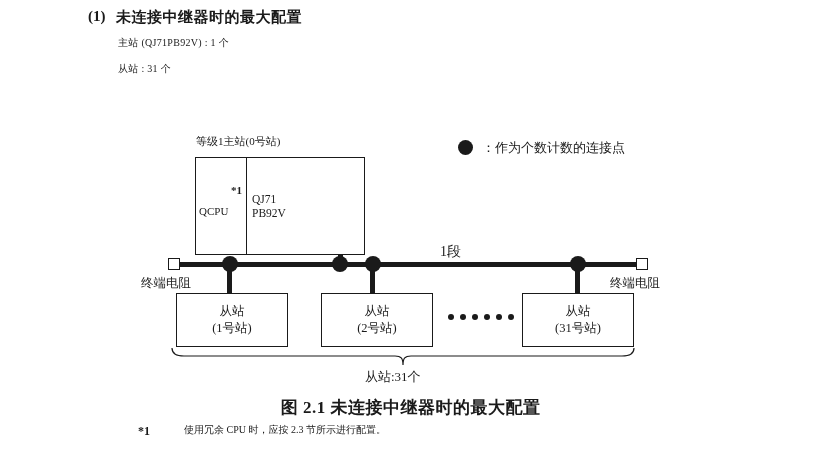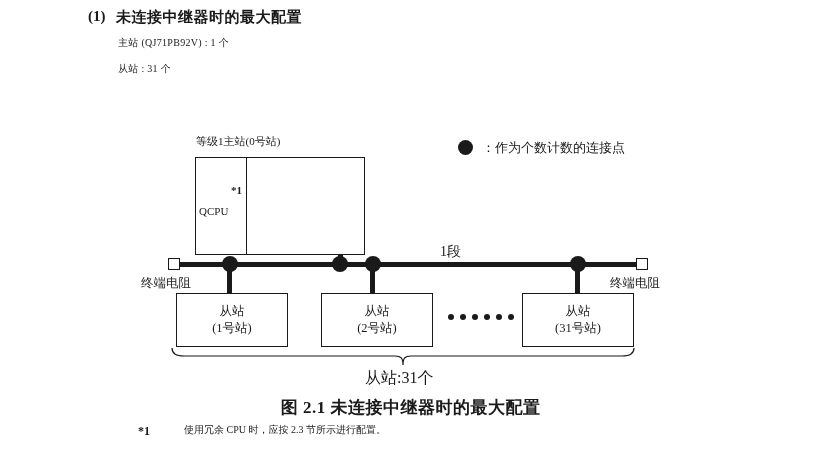--- a/index.html
+++ b/index.html
@@ -190,21 +190,21 @@
 
   
   #brace-wrap {
     left: 170px; top: 348px;
     width: 466px; height: 18px;
   }
   #brace-wrap svg { display: block; }
 
   #brace-label {
     left: 365px; top: 368px;
-    font-size: 16px;
+    font-size: 13px;
     white-space: nowrap;
   }
 
   
   #figure-caption {
     left: 0; right: 0; top: 396px;
     text-align: center;
     font-size: 17px;
     font-weight: bold;
     letter-spacing: 0.5px;
@@ -231,20 +231,26 @@
 <div class="abs" id="legend-dot"></div>
 <div class="abs" id="legend-text">：作为个数计数的连接点</div>
 
 <div class="abs" id="master-caption">等级1主站(0号站)</div>
 
 <div class="abs" id="master-rack">
   <div class="rack-cell" id="rack-cell-cpu">
     <span id="rack-label-cpu">QCPU</span>
     <span id="rack-footnote-mark">*1</span>
   </div>
+  <div class="rack-cell" id="rack-cell-net">
+    <span id="rack-label-net">
+      <span>QJ71</span><br>
+      <span>PB92V</span>
+    </span>
+  </div>
 </div>
 
 <div class="abs" id="master-drop"></div>
 
 <div class="abs" id="bus-line"></div>
 <div class="abs" id="bus-segment-label">1段</div>
 
 <div class="abs terminator" id="terminator-left"></div>
 <div class="abs terminator" id="terminator-right"></div>
 <div class="abs" id="terminator-left-label">终端电阻</div>

